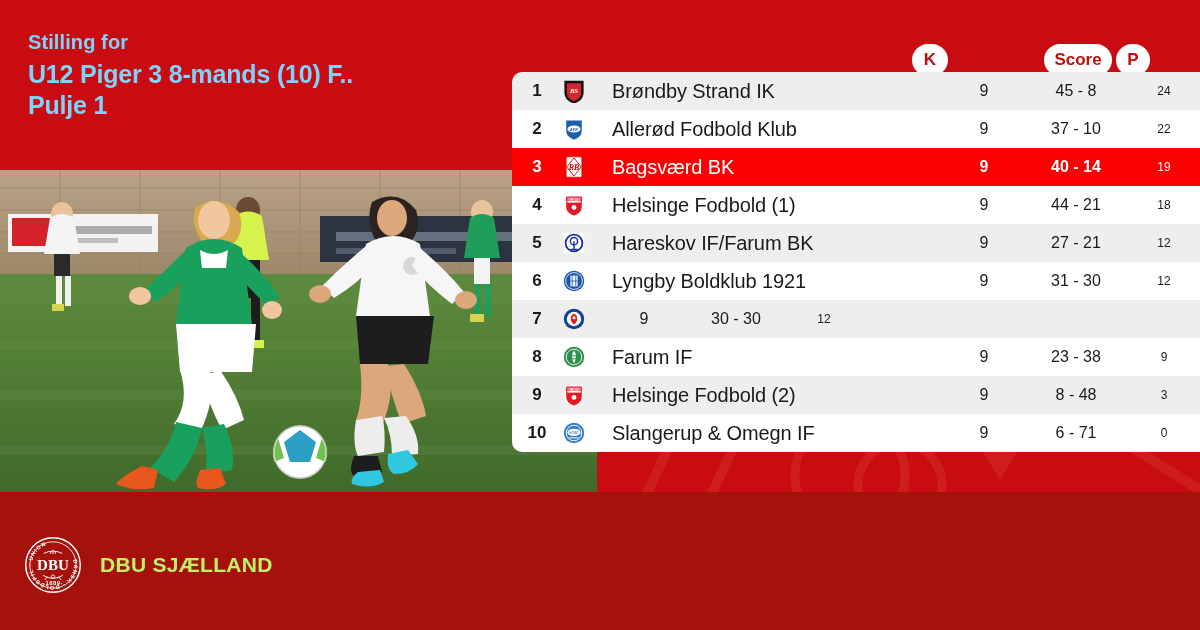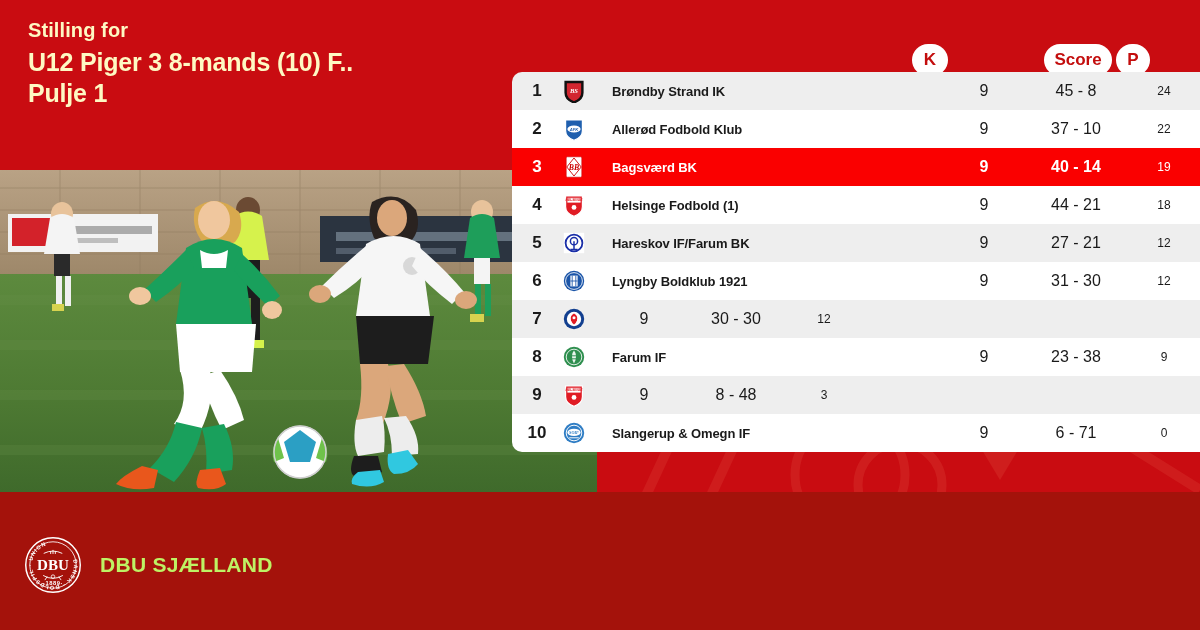--- a/index.html
+++ b/index.html
@@ -28,23 +28,23 @@
     width: 620px;
     height: 130px;
     opacity: 0.55;
     pointer-events: none;
   }
 
   
   .header {
     position: absolute;
     left: 28px;
-    top: 18px;
+    top: 30px;
     width: 480px;
-    color: #fef9c3;
+    color: #7dd3fc;
   }
   .header .eyebrow {
     font-size: 20px;
     font-weight: bold;
     letter-spacing: 0.1px;
     line-height: 1.2;
     margin-bottom: 5px;
   }
   .header .title {
     font-size: 25px;
@@ -115,22 +115,22 @@
     width: 42px;
     flex: 0 0 42px;
     display: flex;
     align-items: center;
     justify-content: flex-start;
     font-style: italic;
   }
   .c-crest svg { display: block; }
   .c-team {
     flex: 1 1 auto;
-    font-size: 13px;
-    font-weight: bold;
+    font-size: 20px;
+    font-weight: normal;
     padding-left: 8px;
     letter-spacing: -0.1px;
     white-space: nowrap;
     overflow: hidden;
   }
   .c-k {
     width: 80px;
     flex: 0 0 80px;
     text-align: center;
     font-size: 16px;
@@ -437,20 +437,21 @@
       <div class="row alt">
         <div class="c-rank">9</div>
         <div class="c-crest">
           <svg width="24" height="24" viewBox="0 0 40 40">
             <path d="M6 5 h28 v18 q0 11 -14 16 q-14 -5 -14 -16 z" fill="#e01b24" stroke="#ffffff" stroke-width="2"></path>
         <rect x="9" y="8" width="22" height="8" fill="#ffffff"></rect>
         <text x="20" y="14" font-size="5.5" font-weight="bold" fill="#e01b24" text-anchor="middle">HELSINGE</text>
         <circle cx="20" cy="24" r="4" fill="#ffffff"></circle>
           </svg>
         </div>
+        <div class="c-team">Helsinge Fodbold (2)</div>
         <div class="c-k">9</div>
         <div class="c-score">8 - 48</div>
         <div class="c-p">3</div>
       </div>
       <div class="row">
         <div class="c-rank">10</div>
         <div class="c-crest">
           <svg width="24" height="24" viewBox="0 0 40 40">
             <circle cx="20" cy="20" r="17" fill="#2f7dc4"></circle>
         <circle cx="20" cy="20" r="13" fill="none" stroke="#ffffff" stroke-width="1.6"></circle>

